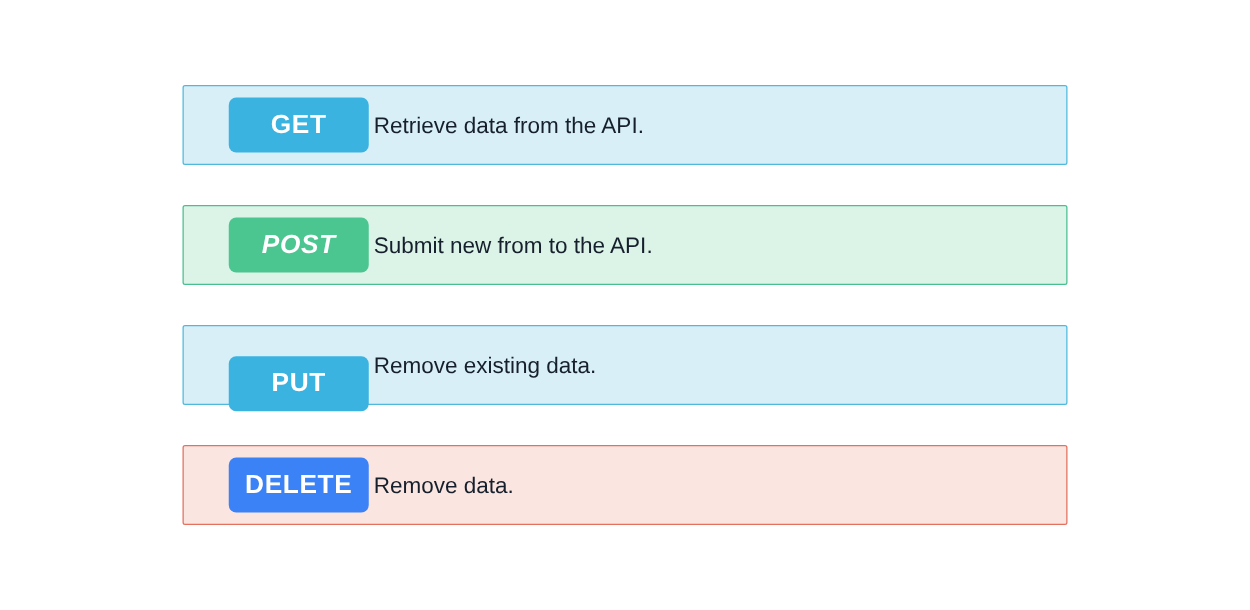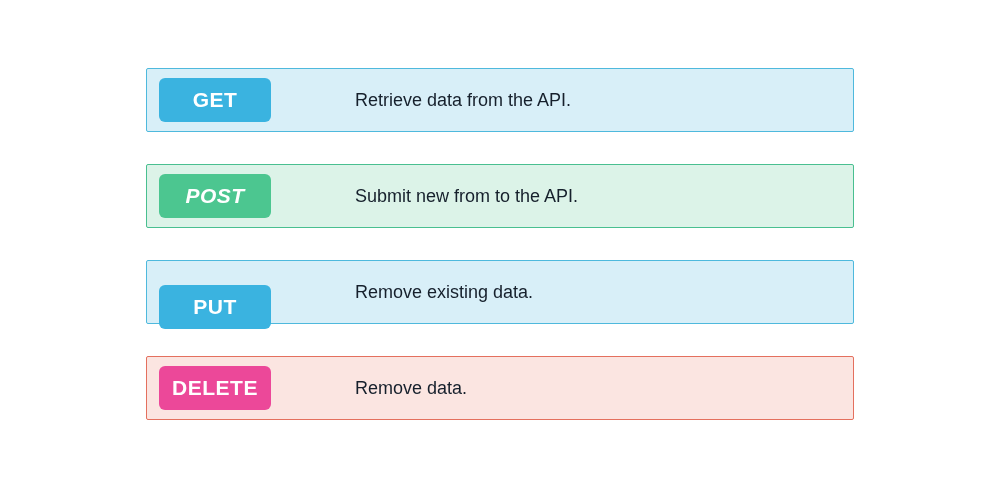--- a/index.html
+++ b/index.html
@@ -23,39 +23,38 @@
     flex-direction: column;
     gap: 32px;
   }
   .method-row {
     box-sizing: border-box;
     height: 64px;
     border: 1.5px solid transparent;
     border-radius: 2px;
     display: flex;
     align-items: center;
-    padding-left: 12px;
-    gap: 48px;
+    padding-left: 36px;
   }
   .method-badge {
     box-sizing: border-box;
     width: 112px;
     height: 44px;
     border-radius: 6px;
     display: flex;
     align-items: center;
     justify-content: center;
     color: #ffffff;
     font-weight: 700;
     font-size: 21px;
     letter-spacing: 0.5px;
     flex: 0 0 auto;
   }
   .method-desc {
-    margin-left: 36px;
+    margin-left: 4px;
     font-size: 18px;
     color: #16202c;
     white-space: nowrap;
   }
 </style>
 </head>
 <body style="background: rgb(255, 255, 255);">
 
 <div class="method-list">
 
@@ -68,17 +67,17 @@
     <span class="method-badge" style="background-color: rgb(76, 198, 144); font-style: italic;">POST</span>
     <span class="method-desc">Submit new from to the API.</span>
   </div>
 
   <div class="method-row" style="background-color: rgb(216, 239, 248); border-color: rgb(78, 185, 221);">
     <span class="method-badge" style="background-color: rgb(58, 179, 224); margin-top: 29px;">PUT</span>
     <span class="method-desc">Remove existing data.</span>
   </div>
 
   <div class="method-row" style="background-color: rgb(251, 229, 225); border-color: rgb(228, 112, 94);">
-    <span class="method-badge" style="background-color: #ec4899;">DELETE</span>
+    <span class="method-badge" style="background-color: #3b82f6;">DELETE</span>
     <span class="method-desc">Remove data.</span>
   </div>
 
 </div>
 
 </body></html>

